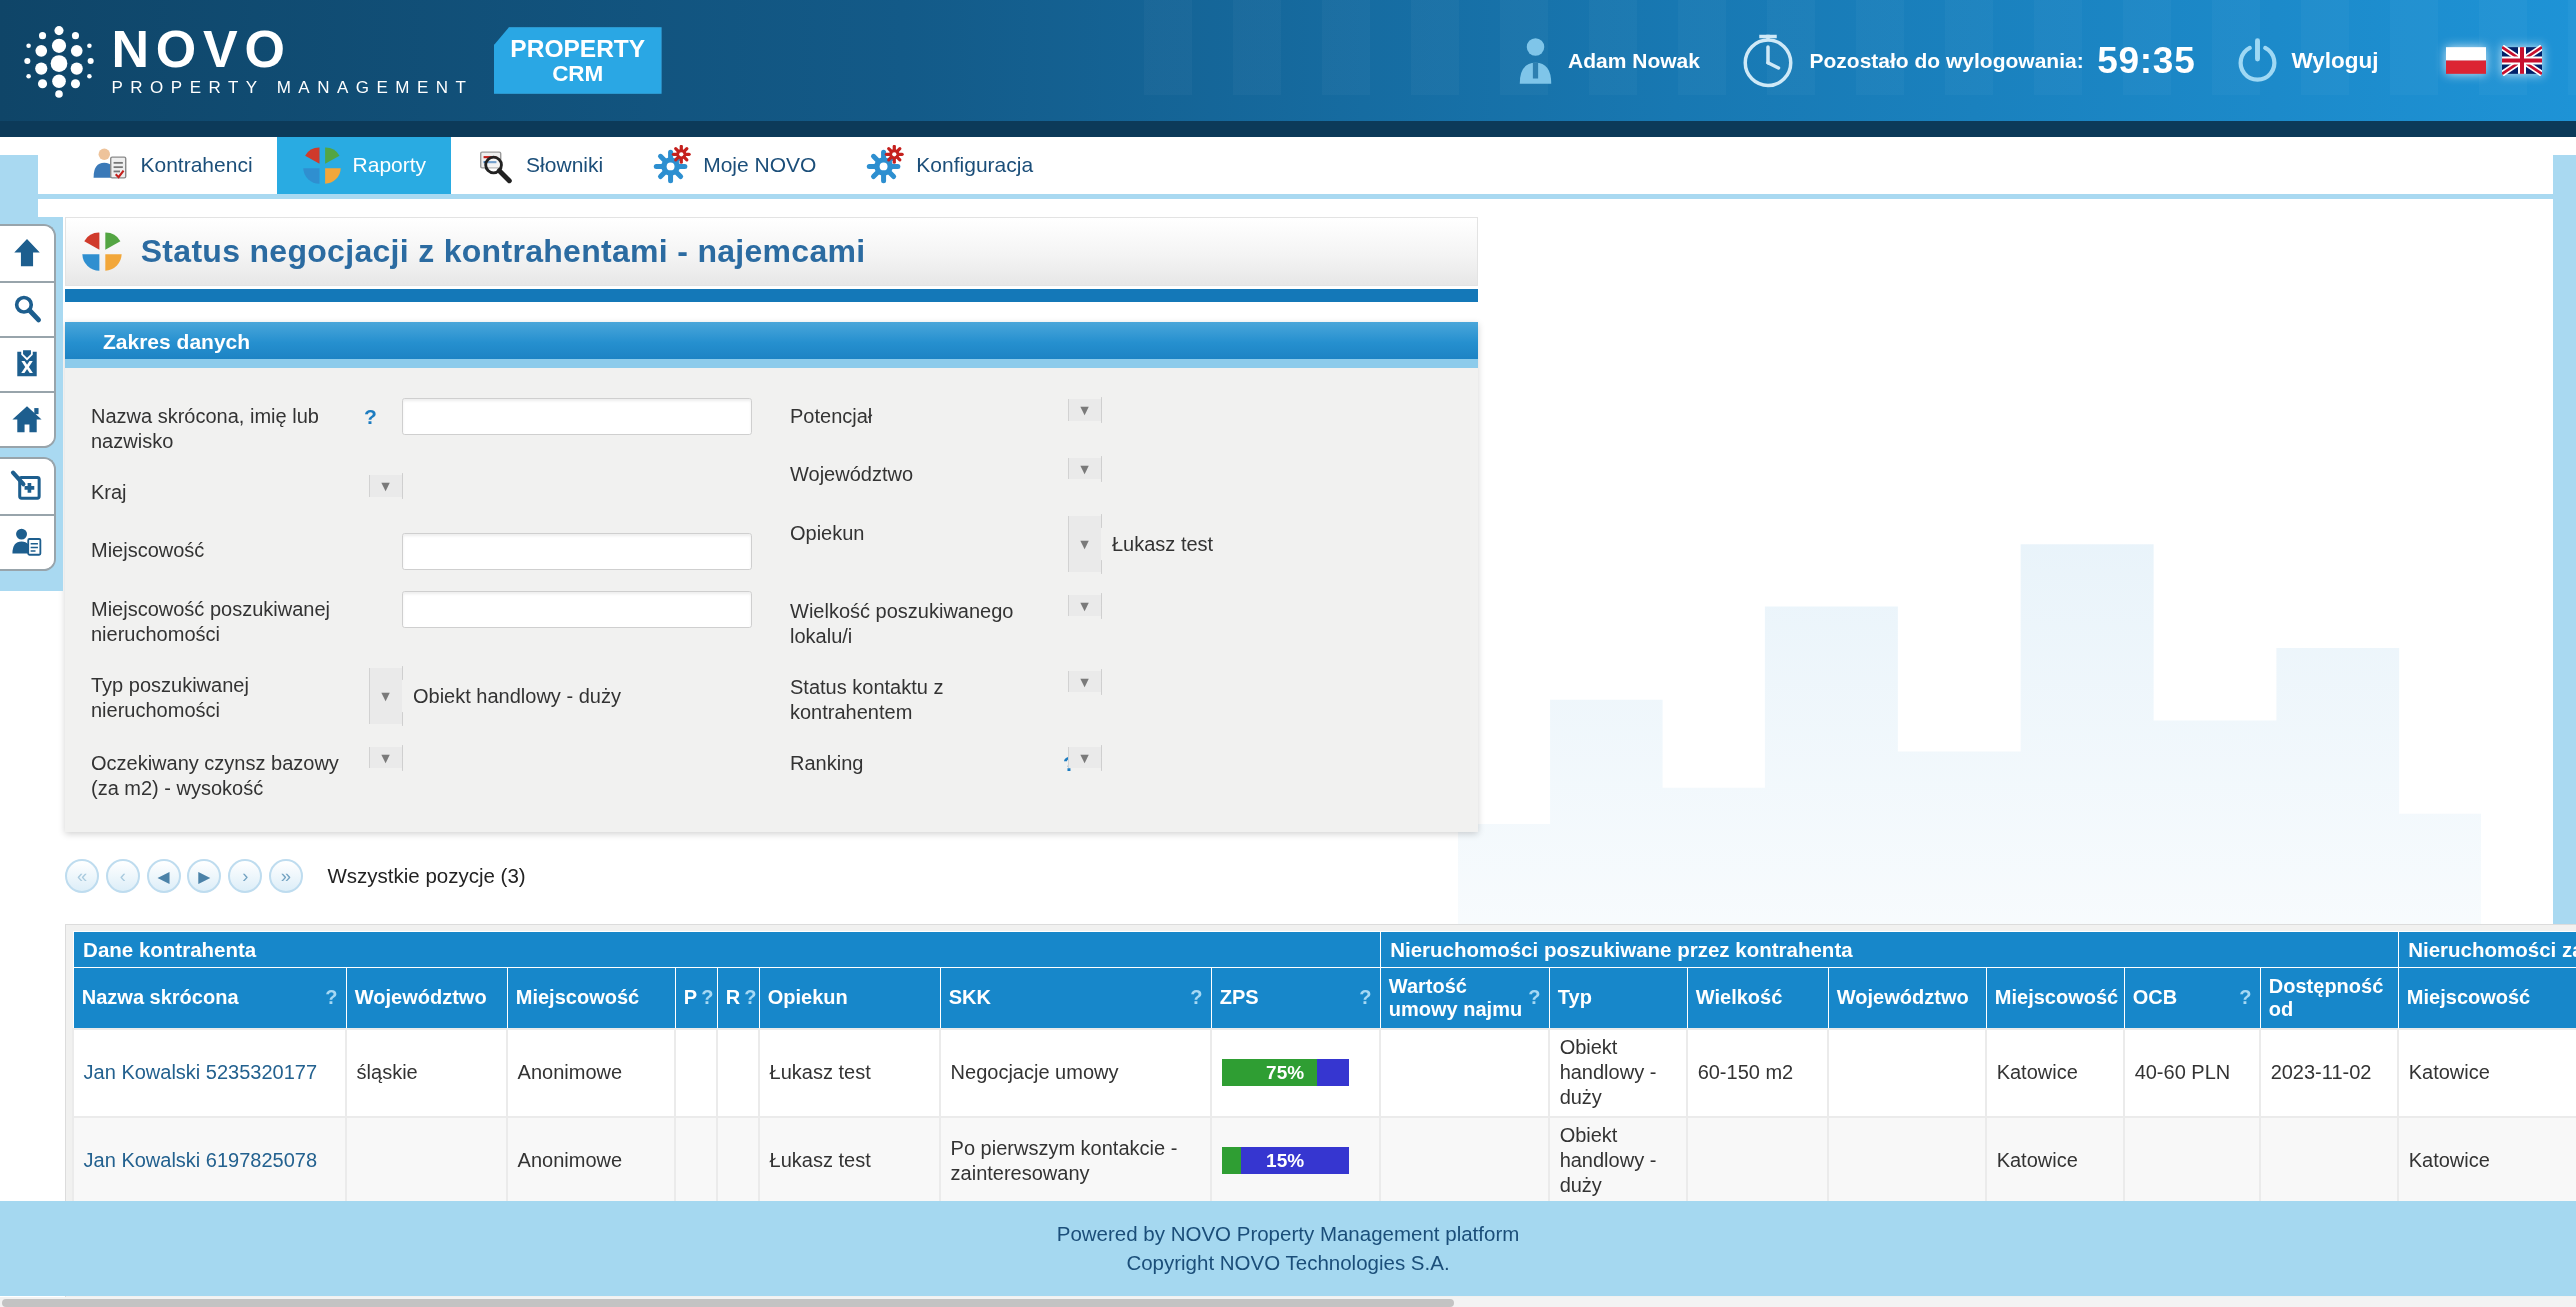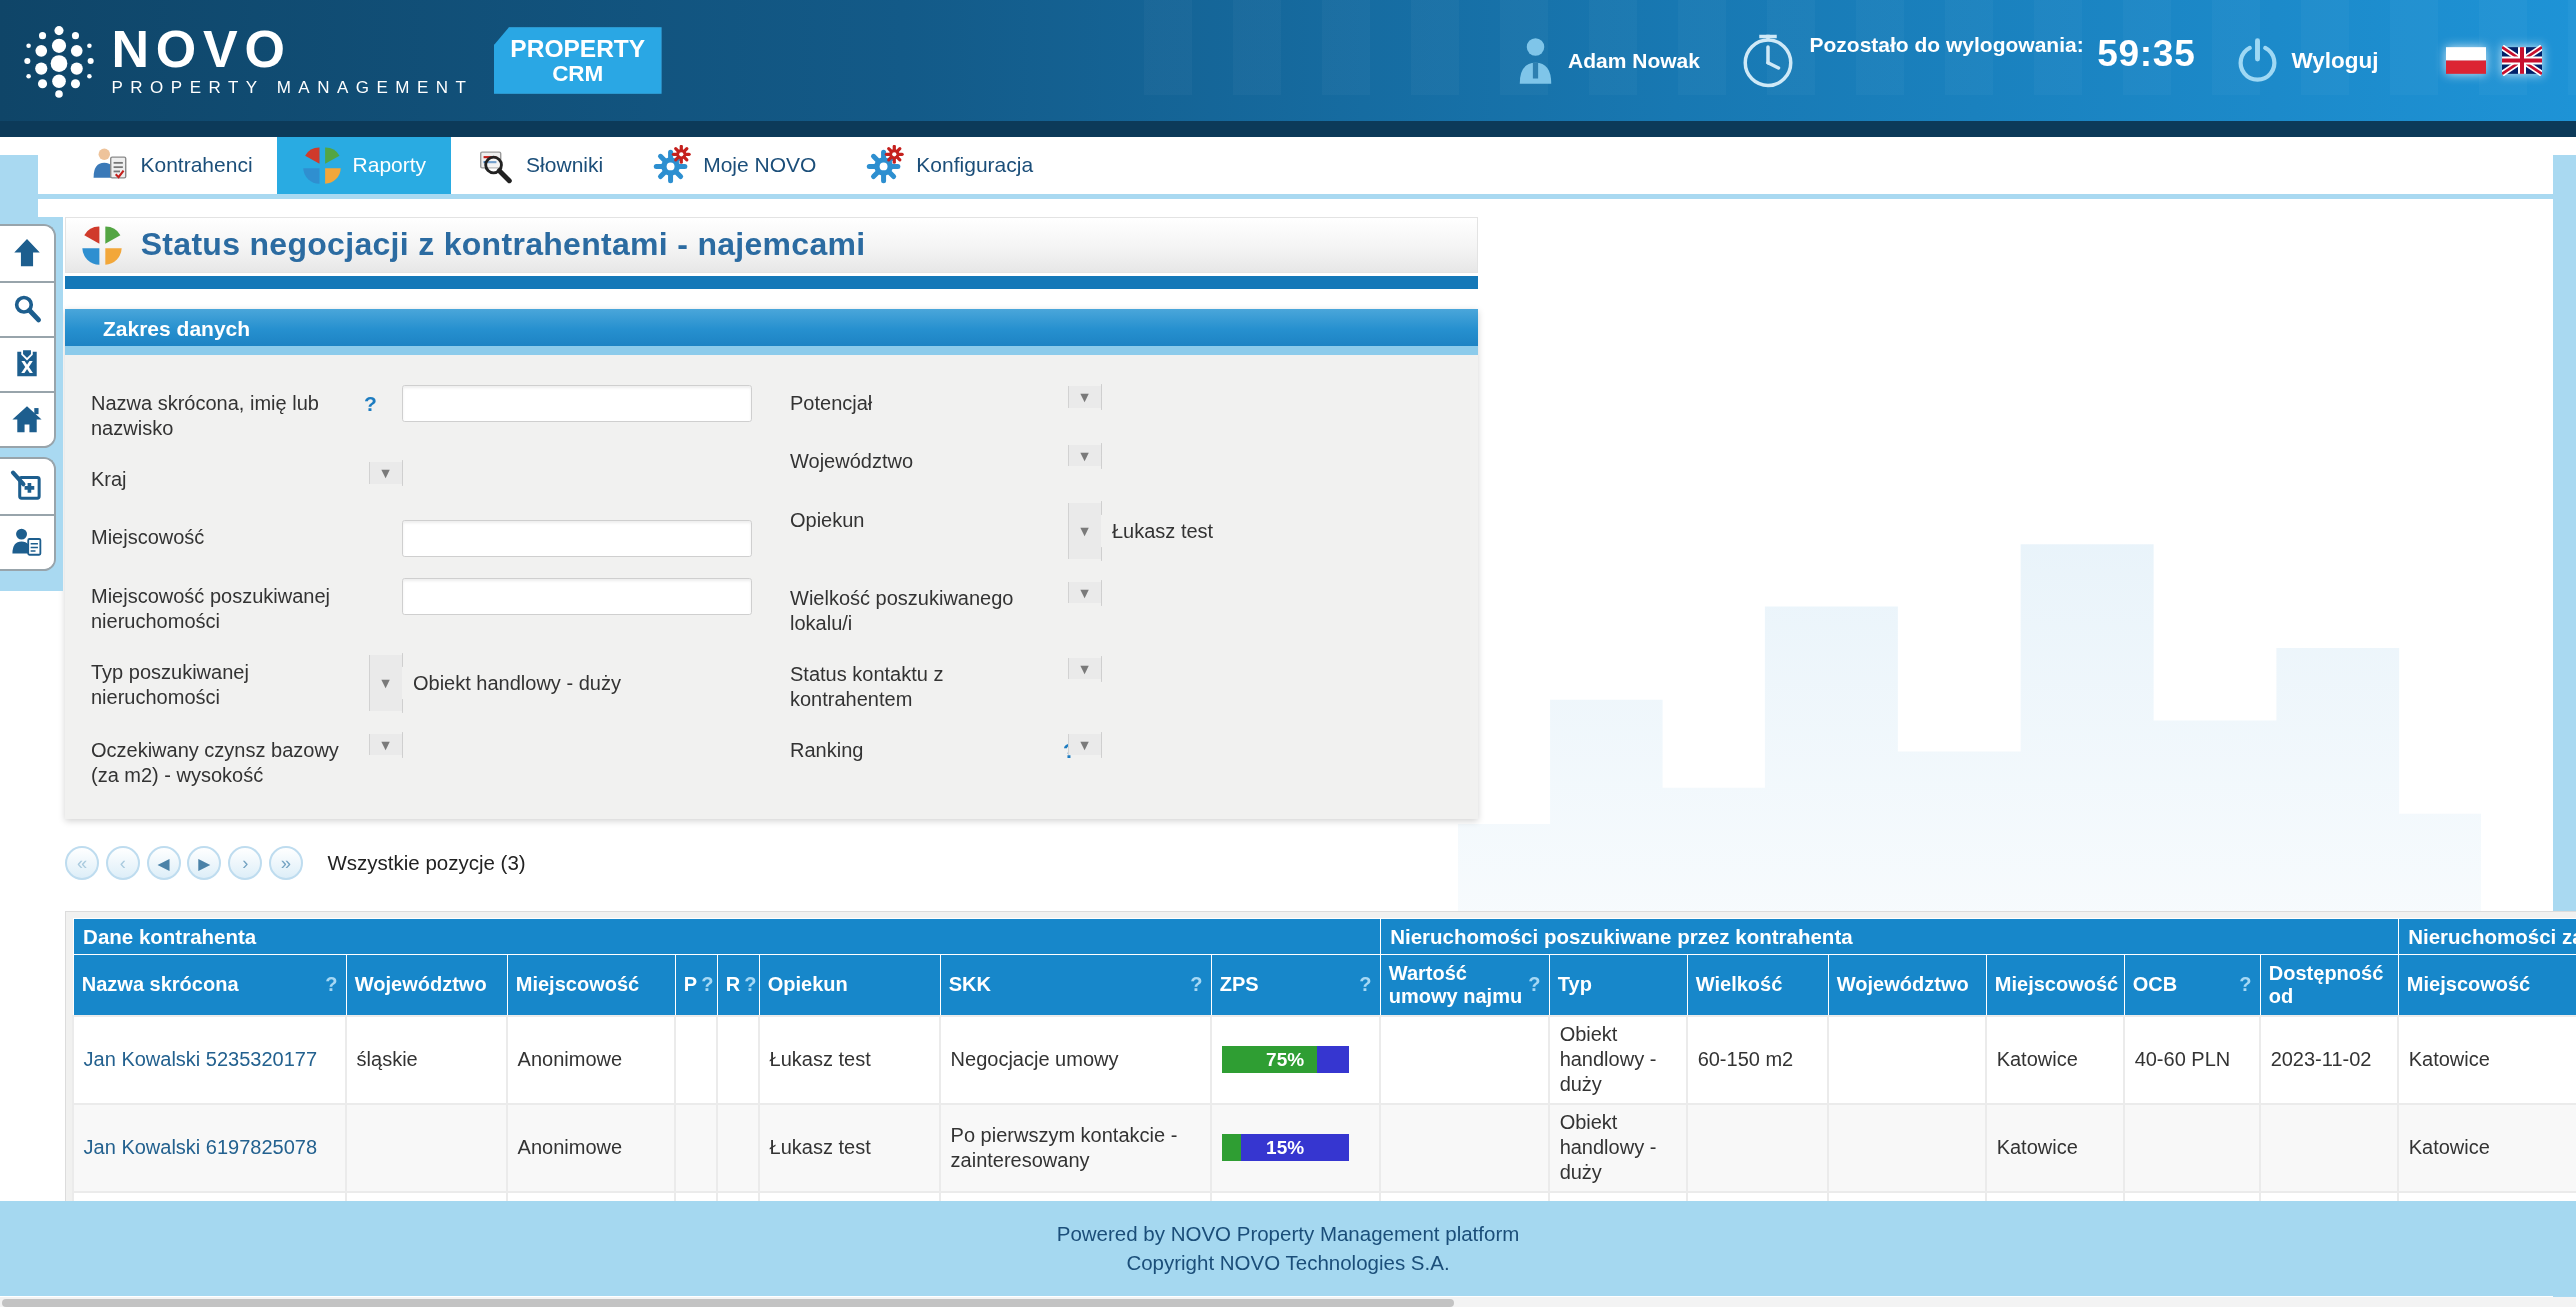--- a/index.html
+++ b/index.html
@@ -14,21 +14,21 @@
   .logo{display:flex;align-items:center;gap:15px;position:relative;z-index:1;}
   .logo-text .nm{display:block;color:#fff;font-size:52px;font-weight:bold;letter-spacing:6.8px;line-height:52px;}
   .logo-text .sub{display:block;color:#fff;font-size:17px;letter-spacing:7.5px;margin-top:2.7px;}
   .badge{margin-left:20.5px;background:#2aa7e4;color:#fff;font-weight:bold;text-align:center;
     padding:8.2px 16.4px 6.8px 16.4px;clip-path:polygon(15px 0,100% 0,100% 100%,0 100%,0 17.7px);
     box-shadow:0 0 9.5px rgba(255,255,255,.35);position:relative;z-index:1;}
   .badge .b1{display:block;font-size:24.5px;line-height:27px;}
   .badge .b2{display:block;font-size:22.5px;line-height:24.5px;}
   .hdr-right{margin-left:auto;display:flex;align-items:center;gap:40px;position:relative;z-index:1;}
   .usr{display:flex;align-items:center;gap:15px;color:#fff;font-weight:bold;font-size:21px;text-align:right;}
-  .cd{display:flex;gap:13.6px;color:#fff;}
+  .cd{display:flex;align-items:center;gap:13.6px;color:#fff;}
   .cd .cd-lbl{font-size:21px;font-weight:bold;}
   .cd .cd-val{font-size:37px;font-weight:bold;letter-spacing:0.7px;}
   .lgt{display:flex;align-items:center;gap:11px;color:#fff;font-weight:bold;font-size:22.5px;cursor:pointer;}
   .flags{display:flex;align-items:center;gap:16.4px;margin-left:27px;margin-right:13.6px;}
   .flag{width:40px;height:31px;filter:drop-shadow(0 0 5.5px rgba(255,255,255,.8));cursor:pointer;}
 
   .navy{height:15.7px;background:#0c3a59;}
 
   
   .tabbar{height:57px;background:#fff;display:flex;align-items:stretch;padding-left:65px;position:relative;}
@@ -48,21 +48,21 @@
   .side-bg-top{position:absolute;left:0;top:-62px;width:38px;height:62px;background:#a9d9f1;z-index:2;}
   .side-bg{position:absolute;left:0;top:0;width:63px;height:374px;background:#a9d9f1;z-index:2;}
   .side-group{position:absolute;left:0;width:56px;background:#fff;border:2px solid #98a4ab;border-left:none;
     border-radius:0 12.3px 12.3px 0;z-index:3;overflow:hidden;}
   .sg1{top:6.8px;} .sg2{top:240px;}
   .side-btn{width:100%;height:55px;display:flex;align-items:center;justify-content:center;cursor:pointer;background:#fff;}
   .side-btn + .side-btn{border-top:2px solid #98a4ab;}
 
   
   .main{position:relative;z-index:1;}
-  .title-card{margin:17.7px 0 0 65px;width:1413px;height:56px;display:flex;align-items:center;gap:17.7px;
+  .title-card{margin:17.7px 0 0 65px;width:1413px;height:69px;display:flex;align-items:center;gap:17.7px;
     padding-left:15px;background:linear-gradient(180deg,#ffffff 0%,#f4f4f4 55%,#e7e7e7 100%);
     border:0.7px solid #e3e3e3;}
   .title-card h1{margin:0;font-size:32px;font-weight:bold;color:#2b6ba1;letter-spacing:0.3px;}
   .title-bar{margin:3.4px 0 0 65px;width:1413px;height:12.3px;background:#1478b8;}
 
   
   .filters{margin:20px 0 0 65px;width:1413px;background:#f1f1f0;box-shadow:0 2px 6.8px rgba(0,0,0,.18);}
   .f-head{height:37px;line-height:40px;padding-left:38px;color:#fff;font-weight:bold;font-size:21px;
     background:linear-gradient(180deg,#4aa6da 0%,#2690cf 55%,#1d83c4 100%);}
   .f-subline{height:9.5px;background:#8ccbeb;}

